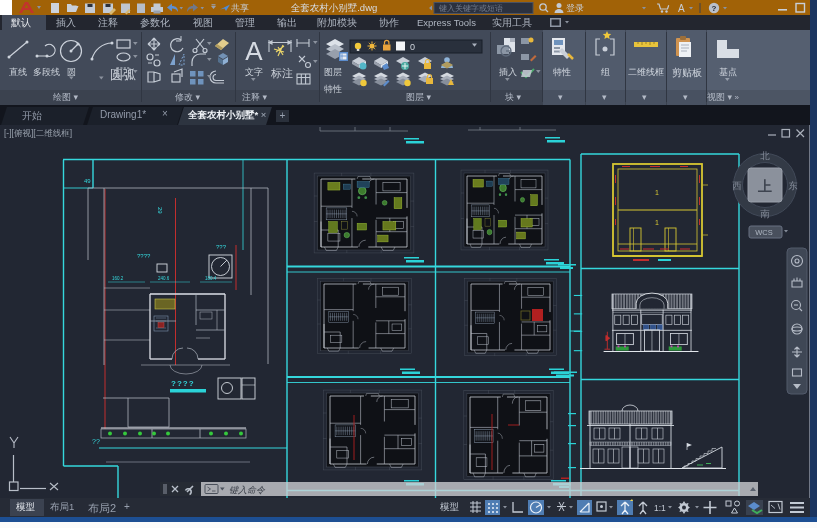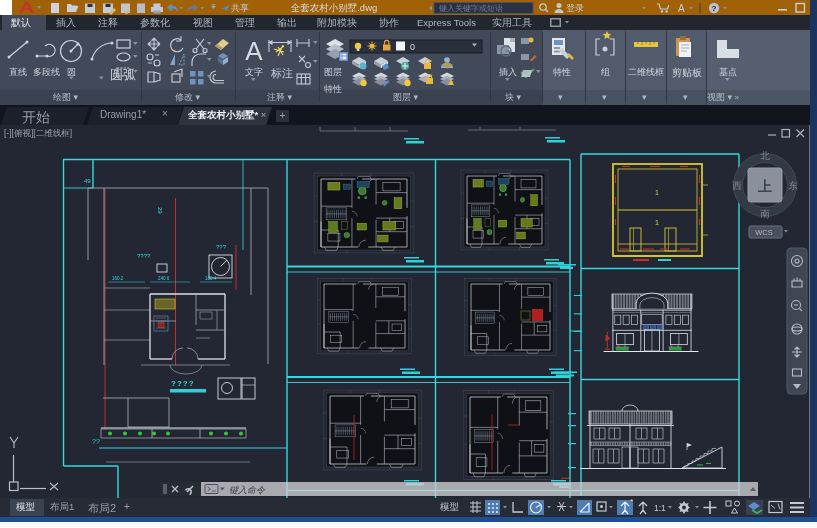--- a/index.html
+++ b/index.html
@@ -361,34 +361,34 @@
   <div class="abs cjk" style="left:324px;top:34px;font-size:9px;color:#ccd2da;line-height:17px">图层<br>特性</div>
   <div class="abs cjk" style="left:499px;top:36px;font-size:9px;color:#ccd2da">插入</div>
   <div class="abs cjk" style="left:553px;top:36px;font-size:9px;color:#d3d9e1">特性</div>
   <div class="abs cjk" style="left:601px;top:36px;font-size:9px;color:#d3d9e1">组</div>
   <div class="abs cjk" style="left:628px;top:36px;font-size:9px;color:#d3d9e1">二维线框</div>
   <div class="abs cjk" style="left:672px;top:36px;font-size:10px;color:#d3d9e1">剪贴板</div>
   <div class="abs cjk" style="left:719px;top:36px;font-size:9px;color:#d3d9e1">基点</div>
 
   <div class="plabel" style="left:53px">绘图 ▾</div>
   <div class="plabel" style="left:175px">修改 ▾</div>
-  <div class="plabel" style="left:267px">注释 ▾</div>
-  <div class="plabel" style="left:393px">图层 ▾</div>
+  <div class="plabel" style="left:242px">注释 ▾</div>
+  <div class="plabel" style="left:406px">图层 ▾</div>
   <div class="plabel" style="left:505px">块 ▾</div>
   <div class="plabel" style="left:558px">▾</div>
   <div class="plabel" style="left:602px">▾</div>
   <div class="plabel" style="left:642px">▾</div>
   <div class="plabel" style="left:683px">▾</div>
   <div class="plabel" style="left:707px">视图 ▾ <span style="font-size:8px">»</span></div>
 </div>
 <div class="abs" id="tabrow">
   <div class="abs" style="left:4px;top:2px;width:82px;height:18px;background:#1b202a;transform:skewX(-18deg)"></div>
   <div class="abs" style="left:90px;top:2px;width:90px;height:18px;background:#1b202a;transform:skewX(-18deg)"></div>
   <div class="abs" style="left:181px;top:2px;width:88px;height:18px;background:#2d3440;transform:skewX(-18deg)"></div>
-  <span class="abs cjk" style="left:22px;top:4px;font-size:14px;color:#939baa">开始</span>
+  <span class="abs cjk" style="left:22px;top:4px;font-size:10px;color:#939baa">开始</span>
   <span class="abs cjk" style="left:100px;top:4px;font-size:10px;color:#939baa">Drawing1*</span>
   <span class="abs cjk" style="left:162px;top:3px;font-size:10px;color:#939baa">×</span>
   <span class="abs cjk" style="left:188px;top:4px;font-size:9.5px;color:#eef1f5;font-weight:bold">全套农村小别墅* <span style="color:#aab3c0;font-weight:normal">×</span></span>
   <div class="abs" style="left:276px;top:5px;width:13px;height:12px;background:#2a303b;color:#9aa2b0;font-size:10px;text-align:center;line-height:12px">+</div>
 </div>
 <div class="abs" id="canvas">
 <svg width="810" height="373" viewBox="0 0 810 373" style="position:absolute;left:0;top:0">
 <defs>
   <pattern id="vhatch" width="3" height="8" patternUnits="userSpaceOnUse">
     <rect width="3" height="8" fill="none"></rect>

